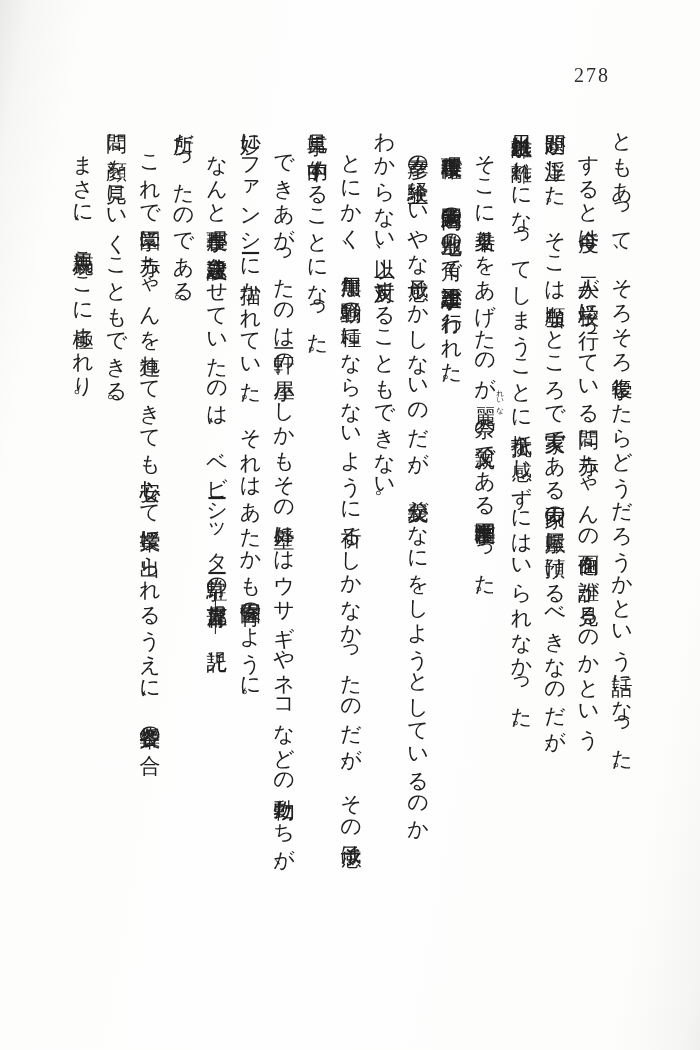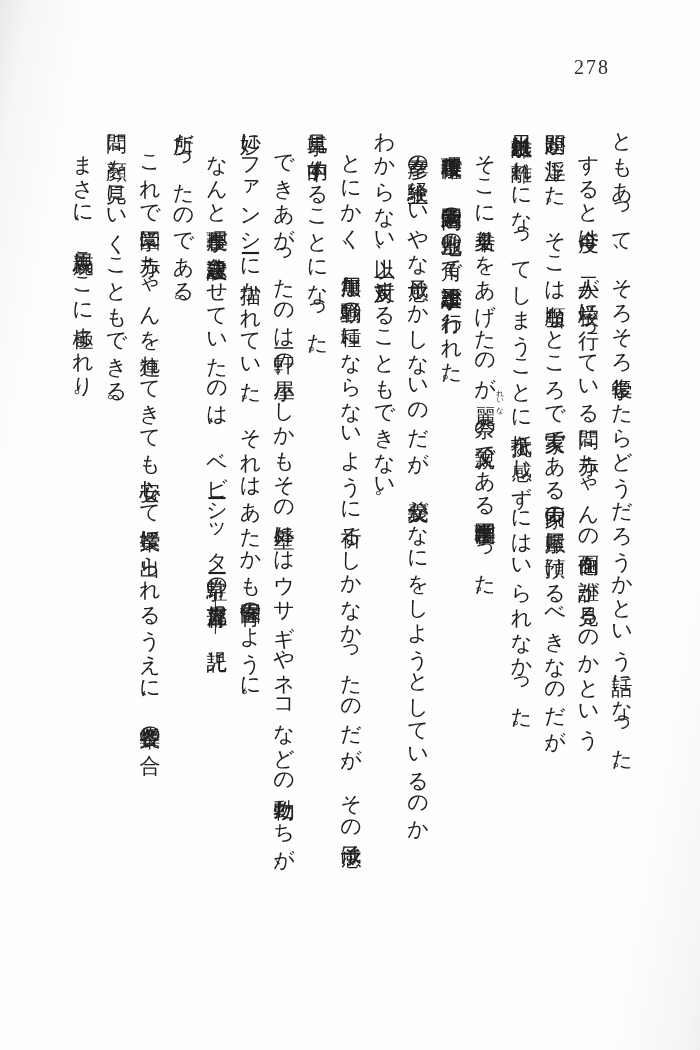--- a/index.html
+++ b/index.html
@@ -11,21 +11,21 @@
   }
   .page{
     position:relative;
     width:700px;height:1050px;
     background:linear-gradient(100deg,
       #e9e9e7 0%, #f6f6f4 3.5%, #fdfdfc 10%,
       #fefefe 50%, #fdfdfc 90%, #f5f5f3 98%, #efefed 100%);
   }
   .page-number{
     position:absolute;
-    top:56px;left:574px;
+    top:64px;left:574px;
     font-size:20px;
     letter-spacing:2px;
     color:#2e2e2e;
     font-family:"Liberation Serif", serif;
   }
   .text-block{
     position:absolute;
     top:118px;right:62px;
     writing-mode:vertical-rl;
     -webkit-writing-mode:vertical-rl;

